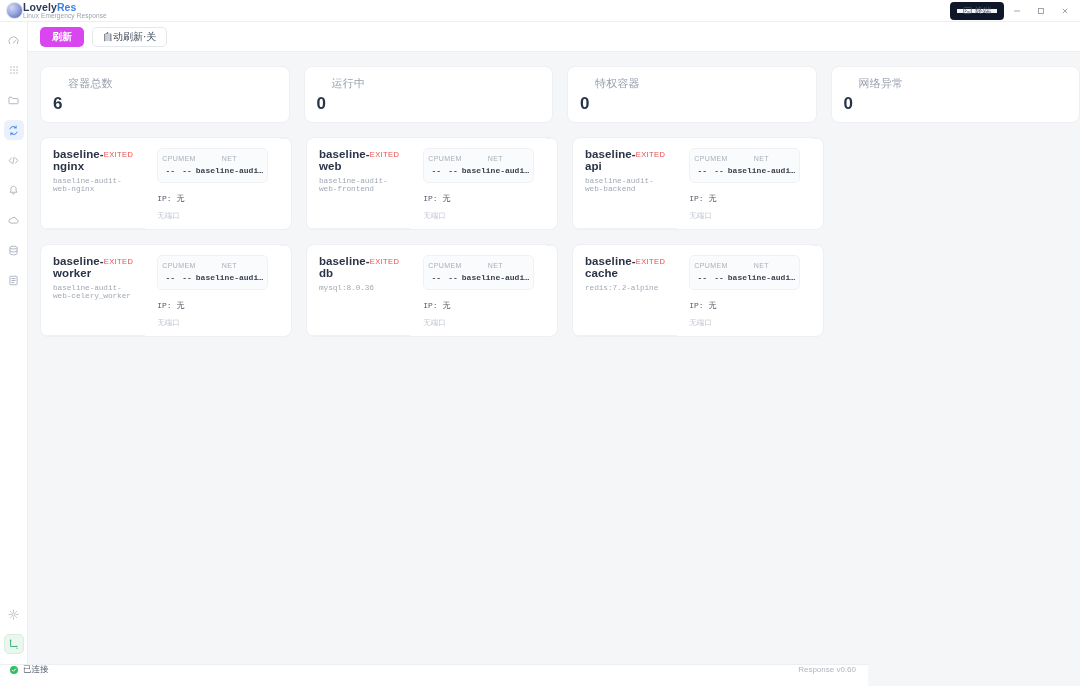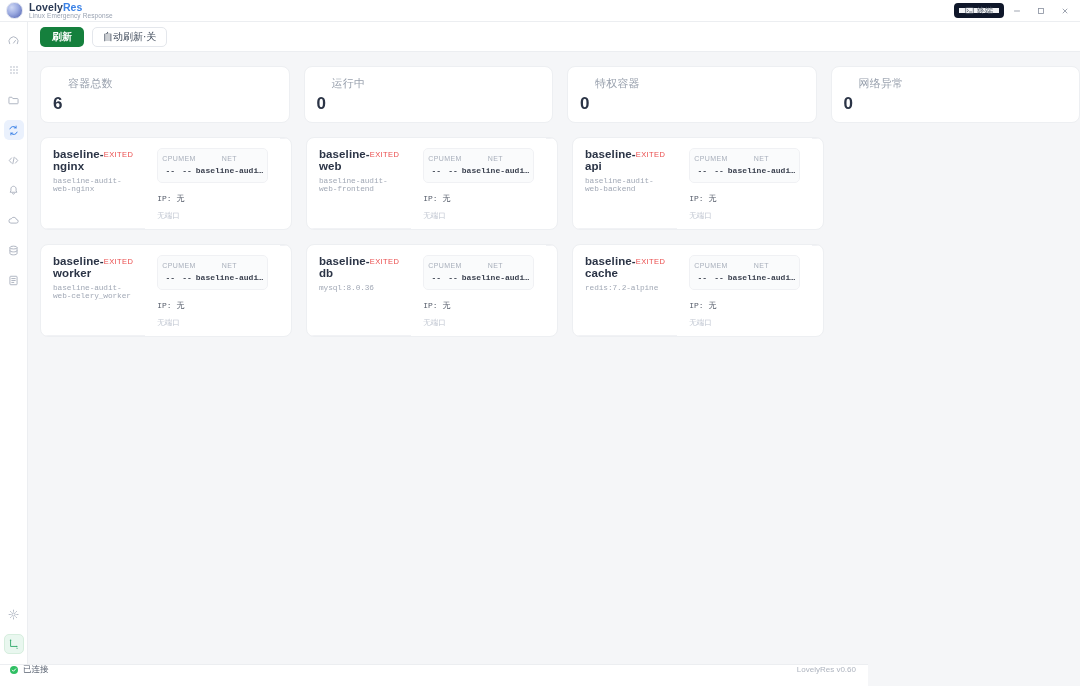--- a/index.html
+++ b/index.html
@@ -11,35 +11,35 @@
   }
   .app { position: relative; width: 1080px; height: 686px; background: #f5f6f8; }
 
   
   .titlebar {
     position: absolute; top: 0; left: 0; width: 1080px; height: 22px;
     background: #ffffff; border-bottom: 1px solid #eceef1;
     display: flex; align-items: center; padding: 0 4px 0 6px;
     z-index: 40;
   }
-  .brand-wrap { display: flex; align-items: center; gap: 6px; }
+  .brand-wrap { display: flex; align-items: center; }
   .avatar {
     width: 17px; height: 17px; border-radius: 50%;
     background: radial-gradient(circle at 32% 30%, #cfd8f5 0%, #9aa9e0 45%, #6f7fc4 75%, #8f9fd8 100%);
     border: 1px solid #dfe3ef; flex: none;
   }
   .brand-text { line-height: 1; }
   .brand-title { font-size: 10.5px; font-weight: 700; color: #2b3a55; letter-spacing: .1px; }
   .brand-title .accent { color: #3b82e6; }
   .brand-sub { font-size: 6.5px; color: #9aa3b2; margin-top: 1px; letter-spacing: .1px; }
   .titlebar-right { margin-left: auto; display: flex; align-items: center; gap: 2px; }
   .term-btn {
     display: flex; align-items: center; gap: 3px;
     font-size: 8px; color: #4b5563; background: #f3f4f6;
-    border: 5px solid #0f172a; border-radius: 4px;
+    border: 7px solid #0f172a; border-radius: 4px;
     padding: 2px 6px; height: 15px; cursor: pointer;
   }
   .term-btn svg { display: block; }
   .wctrl {
     width: 22px; height: 18px; display: flex; align-items: center; justify-content: center;
     color: #8b93a1; cursor: pointer;
   }
   .wctrl svg { display: block; }
 
   
@@ -60,21 +60,21 @@
   .side-bottom { margin-bottom: 10px; }
   .side-item.netnode { background: #e9f7ef; color: #2fa96b; border: 1px solid #d6eede; }
 
   
   .toolbar {
     position: absolute; top: 22px; left: 28px; width: 1052px; height: 30px;
     background: #ffffff; border-bottom: 1px solid #eceef1;
     display: flex; align-items: center; padding: 0 12px 0 12px; z-index: 20;
   }
   .btn-primary {
-    background: #15803d; color: #ffffff; font-size: 10px; font-weight: 700;
+    background: #d946ef; color: #ffffff; font-size: 10px; font-weight: 700;
     border: none; border-radius: 5px; padding: 4px 12px; height: 20px;
     display: flex; align-items: center; cursor: pointer;
   }
   .btn-plain {
     background: #ffffff; color: #3f4a5a; font-size: 10px;
     border: 1px solid #e4e7ec; border-radius: 5px; padding: 4px 10px; height: 20px;
     margin-left: 8px; display: flex; align-items: center; cursor: pointer;
   }
   .search-box {
     margin-left: auto; display: flex; align-items: center;
@@ -676,16 +676,16 @@
 
   <div class="statusbar">
     <div class="conn">
       <span class="dot-ok">
         <svg width="6" height="6" viewBox="0 0 10 10">
             <path d="M2.2 5.2l1.9 1.9 3.7-4" fill="none" stroke="#ffffff" stroke-width="1.6" stroke-linecap="round" stroke-linejoin="round"></path>
           </svg>
       </span>
       <span>已连接</span>
     </div>
-    <div class="version">LovelyRes v0.60</div>
+    <div class="version">Response v0.60</div>
   </div>
 
 </div>
 
 </body></html>

